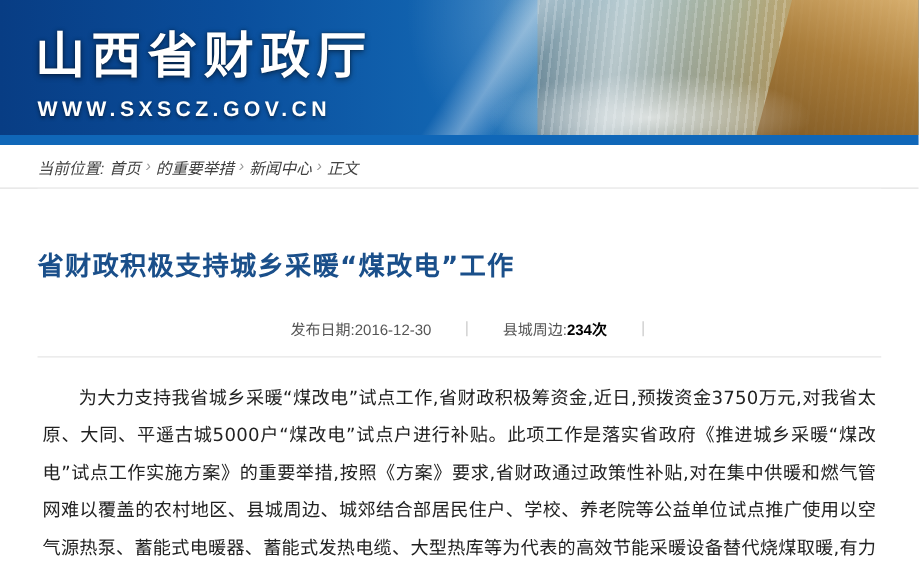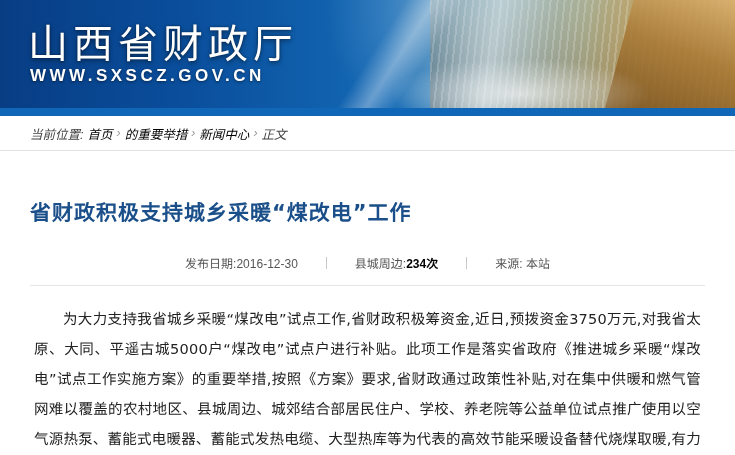--- a/index.html
+++ b/index.html
@@ -65,30 +65,30 @@
     background: linear-gradient(115deg, rgba(255,255,255,0.0) 40%, rgba(255,255,255,0.35) 50%, rgba(255,255,255,0.0) 60%);
     transform: rotate(8deg);
   }
 
   .site-title {
     position: absolute;
     left: 28px;
     top: 12px;
     font-family: "DejaVu Sans", "Liberation Sans", sans-serif;
     font-size: 40px;
-    font-weight: normal;
+    font-weight: bold;
     letter-spacing: 5px;
     color: #ffffff;
     text-shadow: 0 2px 5px rgba(0,0,0,0.45), 0 0 2px rgba(0,0,0,0.5);
     white-space: nowrap;
   }
   .site-url {
     position: absolute;
     left: 30px;
-    top: 66px;
+    top: 78px;
     font-family: "Liberation Sans", sans-serif;
     font-size: 17px;
     font-weight: bold;
     letter-spacing: 3.5px;
     color: #ffffff;
     text-shadow: 0 1px 3px rgba(0,0,0,0.5);
     white-space: nowrap;
   }
 
   
@@ -111,21 +111,21 @@
     margin-left: 30px;
     font-size: 12.5px;
     color: #444;
     white-space: nowrap;
     display: flex;
     align-items: center;
     gap: 4px;
     font-style: italic;
   }
   .crumb a {
-    color: #000000;
+    color: #404040;
     text-decoration: none;
   }
   .crumb .sep { color: #999; }
 
   
   .content {
     width: 675px;
     margin: 0 auto;
     padding-top: 6px;
     background: #fff;
@@ -211,21 +211,18 @@
 
   <div class="meta">
     <span class="cell">
       <span>发布日期:</span><span>2016-12-30</span>
     </span>
     <span class="divider"></span>
     <span class="cell">
       <span>县城周边:</span><span class="count">234次</span>
     </span>
     <span class="divider"></span>
-    <span class="cell">
-      <span>来源:</span>&nbsp;<span>本站</span>
-    </span>
   </div>
 
   <div class="meta-rule"></div>
 
   <p class="article-body">为大力支持我省城乡采暖“煤改电”试点工作,省财政积极筹资金,近日,预拨资金3750万元,对我省太原、大同、平遥古城5000户“煤改电”试点户进行补贴。此项工作是落实省政府《推进城乡采暖“煤改电”试点工作实施方案》的重要举措,按照《方案》要求,省财政通过政策性补贴,对在集中供暖和燃气管网难以覆盖的农村地区、县城周边、城郊结合部居民住户、学校、养老院等公益单位试点推广使用以空气源热泵、蓄能式电暖器、蓄能式发热电缆、大型热库等为代表的高效节能采暖设备替代烧煤取暖,有力推进试点改造任务完成。</p>
 </div>
 
 </body></html>

